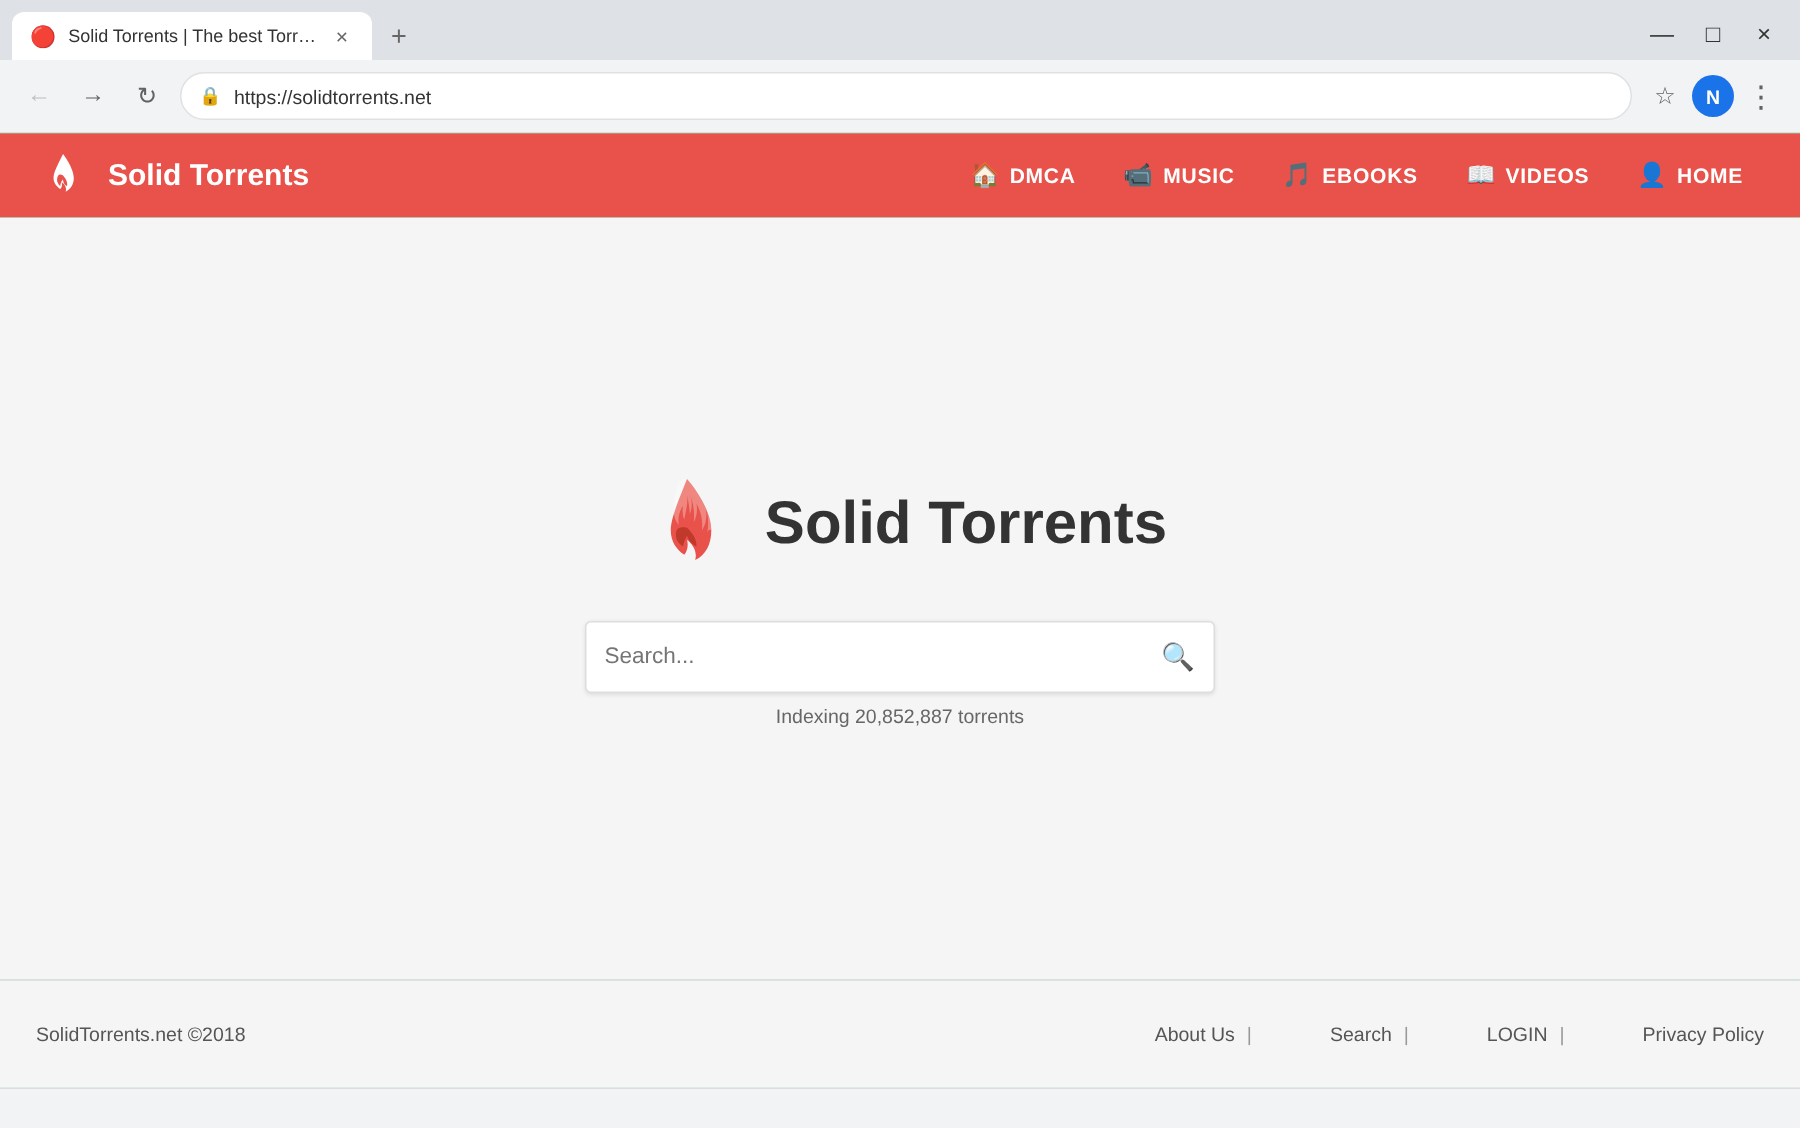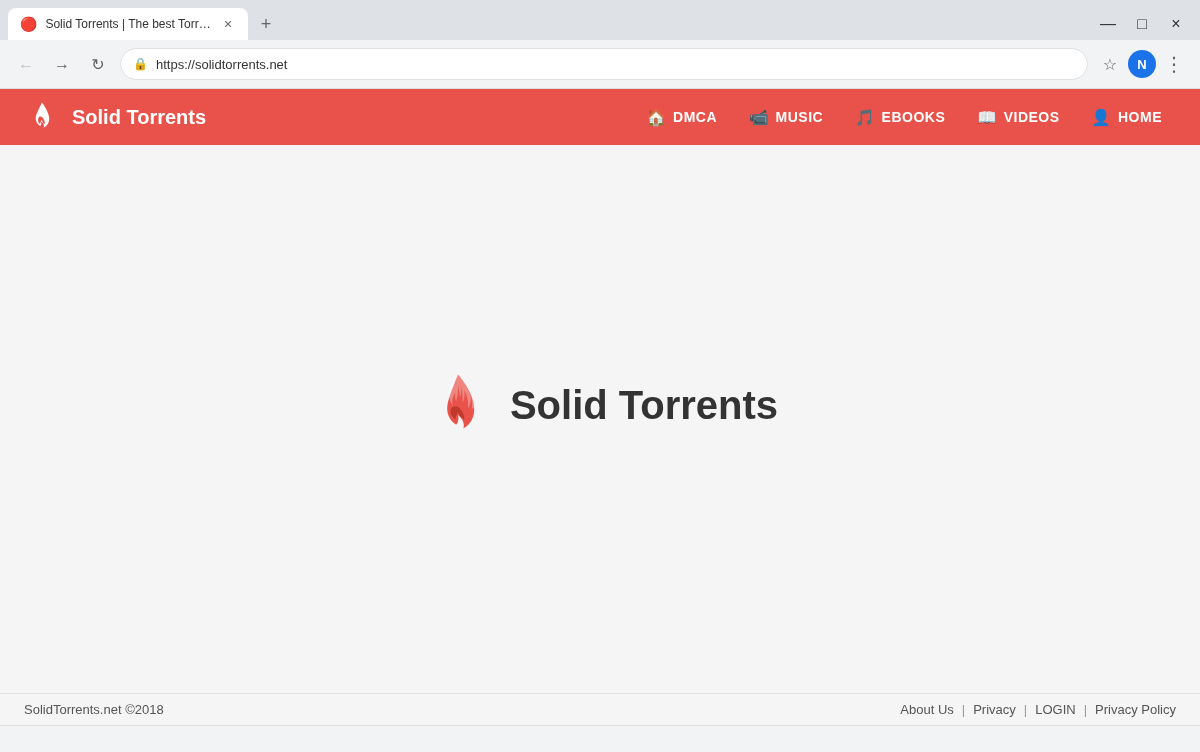--- a/index.html
+++ b/index.html
@@ -46,23 +46,23 @@
     .center-logo { display: flex; align-items: center; gap: 16px; margin-bottom: 28px; }
     .center-logo-icon { width: 72px; height: 72px; }
     .center-logo-text { font-size: 40px; font-weight: bold; color: #333; }
     .search-container { width: 420px; }
     .search-box { display: flex; align-items: center; background: white; border: 1px solid #ddd; border-radius: 4px; padding: 0 12px; height: 48px; box-shadow: 0 1px 3px rgba(0,0,0,0.1); }
     .search-input { flex: 1; border: none; outline: none; font-size: 15px; color: #666; background: transparent; }
     .search-btn { color: #555; cursor: pointer; font-size: 18px; }
     .index-text { text-align: center; font-size: 13px; color: #666; margin-top: 8px; }
 
     
-    .site-footer { background: #f5f5f5; border-top: 1px solid #e0e0e0; padding: 8px 24px; display: flex; align-items: center; justify-content: space-between; font-size: 13px; color: #555; }
+    .site-footer { background: #f5f5f5; border-top: 1px solid #e0e0e0; padding: 28px 24px; display: flex; align-items: center; justify-content: space-between; font-size: 13px; color: #555; }
     .footer-links { display: flex; align-items: center; gap: 8px; }
-    .footer-link { color: #555; text-decoration: none; cursor: pointer; }
+    .footer-link { color: #555; text-decoration: none; cursor: pointer; margin-left: 44px; }
     .footer-sep { color: #999; }
 
     
     .browser-footer { height: 28px; background: #f1f3f4; border-top: 1px solid #ddd; display: flex; align-items: center; padding: 0 12px; font-size: 12px; color: #555; }
   </style>
 </head>
 <body>
 
 <div class="browser-chrome">
   <div class="title-bar">
@@ -135,28 +135,35 @@
 
       <svg class="center-logo-icon" viewBox="0 0 80 80" xmlns="http://www.w3.org/2000/svg">
         <path d="M40 6 C40 6 58 26 58 44 C58 54 54 62 46 66 C48 60 44 54 40 51 C40 51 42 57 38 62 C32 58 28 52 28 44 C28 36 32 26 40 6Z" fill="#e8524a"></path>
         <path d="M40 42 C40 42 48 49 47 56 C43 54 41 51 40 48 C40 48 38 51 37 56 C33 53 31 50 32 45 C33 40 40 42 40 42Z" fill="#c0392b"></path>
 
         <path d="M34 8 C32 14 30 20 30 28 C30 34 32 38 34 40 C33 36 34 30 37 26 C37 26 36 32 38 36 C39 30 41 24 40 18 C40 18 42 26 42 32 C44 28 44 22 42 16 C44 22 46 30 45 38 C47 34 48 30 47 24 C50 30 52 36 51 44 C54 40 55 34 54 28 C56 34 56 40 55 46 C56 42 58 44 58 44 C58 26 40 6 40 6 C38 6 36 7 34 8Z" fill="white" opacity="0.3"></path>
       </svg>
       <span class="center-logo-text">Solid Torrents</span>
     </div>
 
+    <div class="search-container">
+      <div class="search-box">
+        <input class="search-input" type="text" placeholder="Search..." style="">
+        <span class="search-btn">🔍</span>
+      </div>
+      <p class="index-text">Indexing 20,852,887 torrents</p>
+    </div>
   </main>
 
   <footer class="site-footer">
     <span class="footer-copyright">SolidTorrents.net ©2018</span>
     <div class="footer-links">
       <a class="footer-link">About Us</a>
       <span class="footer-sep">|</span>
-      <a class="footer-link">Privacy</a>
+      <a class="footer-link">Search</a>
       <span class="footer-sep">|</span>
       <a class="footer-link">LOGIN</a>
       <span class="footer-sep">|</span>
       <a class="footer-link">Privacy Policy</a>
     </div>
   </footer>
 </div>
 
 <div class="browser-footer"></div>
 

